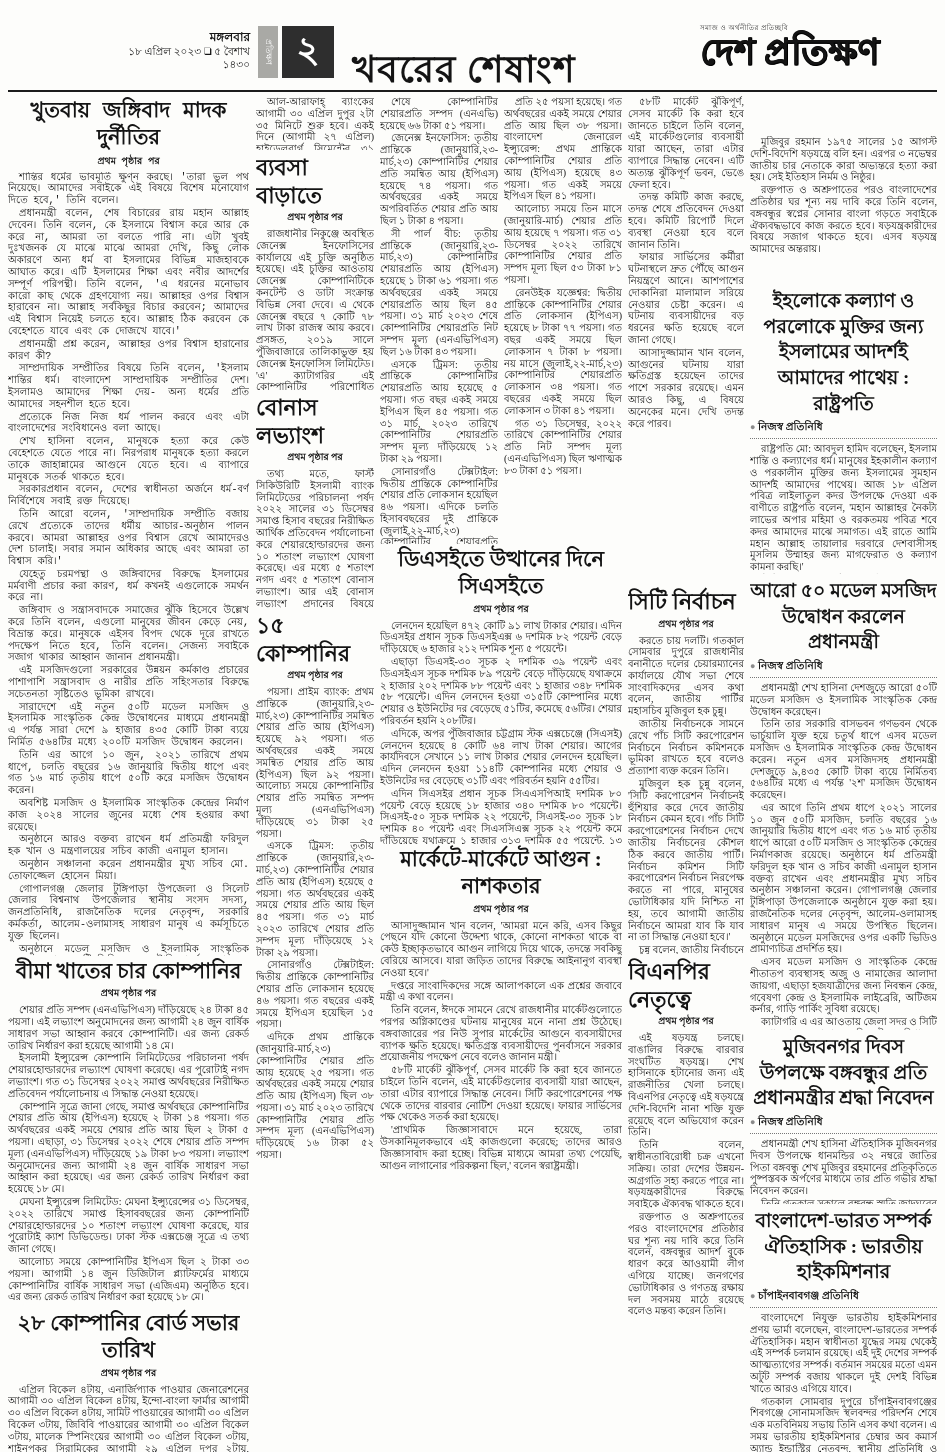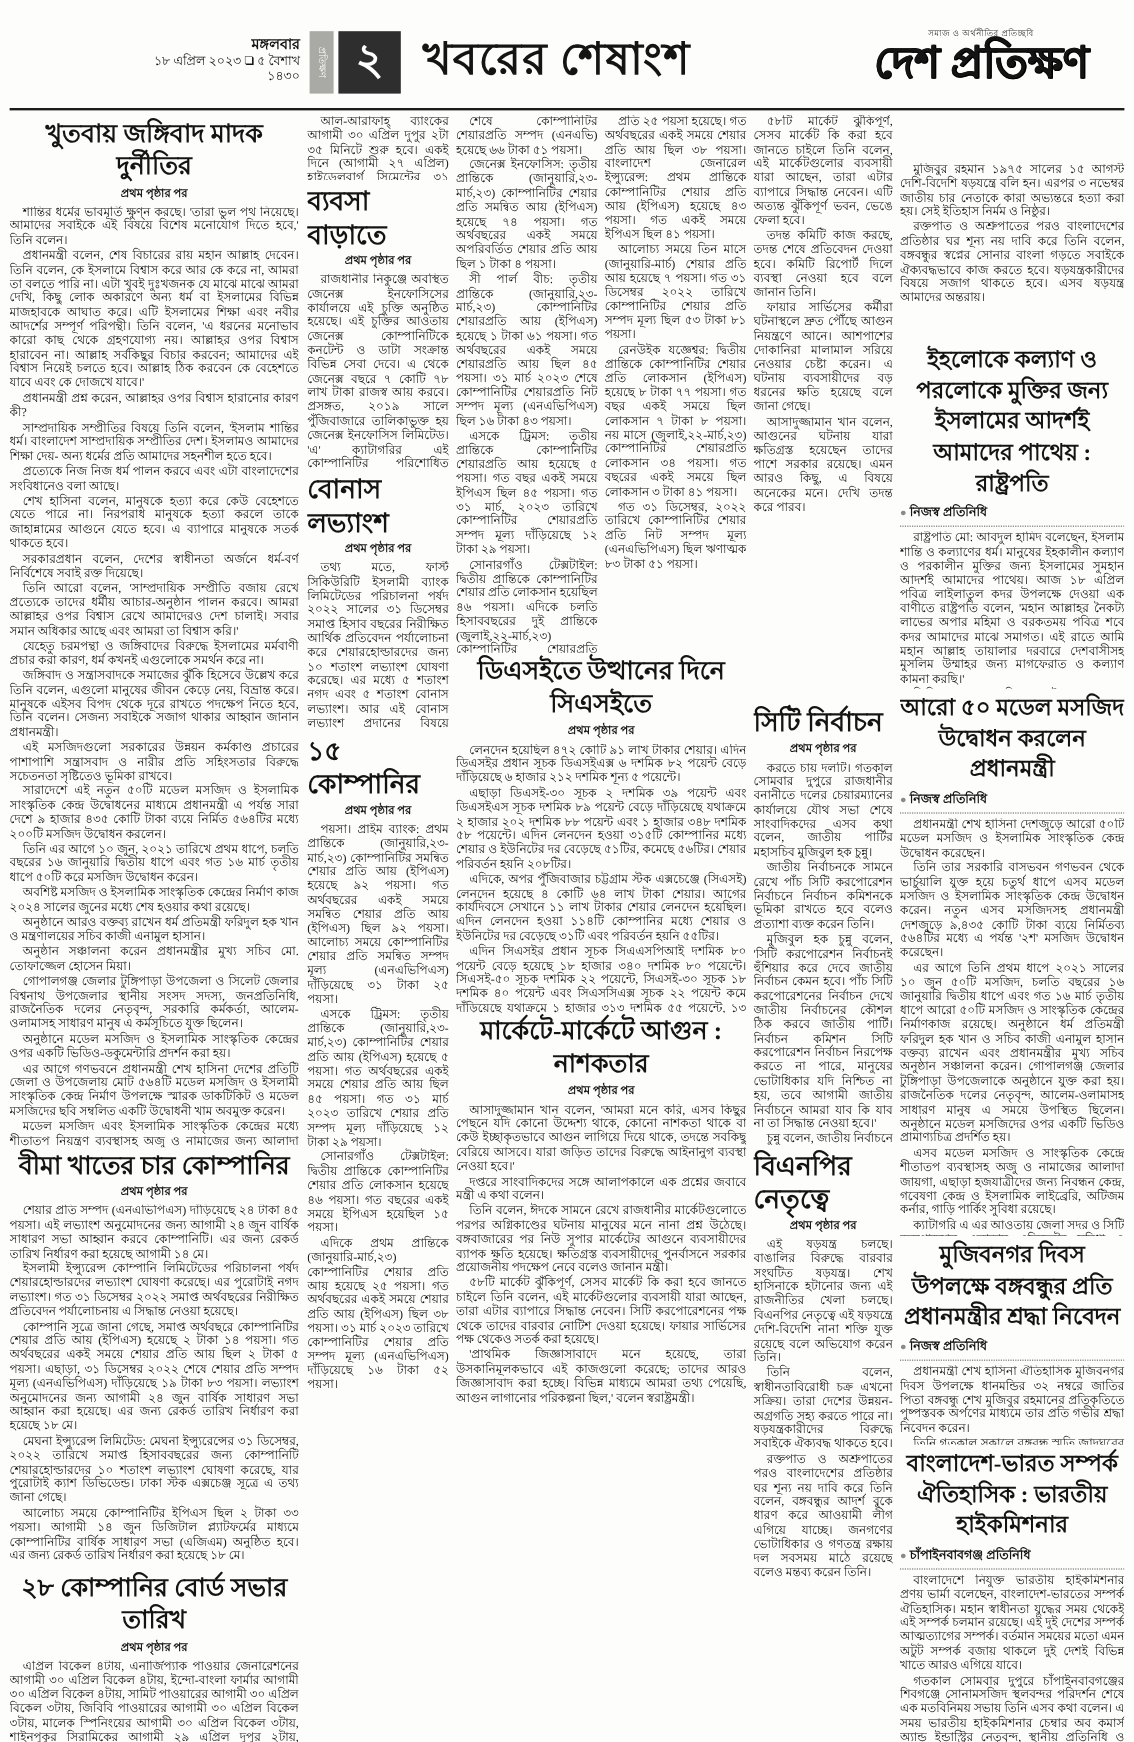--- a/index.html
+++ b/index.html
@@ -9,22 +9,22 @@
   .header{position:absolute;left:0;top:0;width:945px;height:92px;}
   .header-rule{position:absolute;left:8px;right:8px;top:90px;border-top:2px solid #1c1c1c;}
   .dateline{position:absolute;left:120px;top:30px;width:130px;text-align:right;line-height:1.25;}
   .dateline .day{font-weight:bold;font-size:12px;}
   .dateline .date{font-size:10.5px;}
   .sec-mark{position:absolute;left:258px;top:26px;width:20px;height:52px;background:#a9a9a5;
             color:#fff;font-size:8px;display:flex;align-items:center;justify-content:center;
             writing-mode:vertical-rl;overflow:hidden;}
   .pagenum{position:absolute;left:282px;top:26px;width:52px;height:52px;background:#2e2e2e;
            color:#fff;font-size:36px;font-weight:bold;display:flex;align-items:center;justify-content:center;}
-  .section-title{position:absolute;left:352px;top:20px;font-size:37px;font-weight:bold;letter-spacing:1px;}
-  .masthead{position:absolute;right:10px;top:22px;width:235px;text-align:center;}
+  .section-title{position:absolute;left:352px;top:40px;font-size:37px;font-weight:bold;letter-spacing:1px;}
+  .masthead{position:absolute;right:10px;top:22px;width:235px;text-align:left;}
   .masthead .tagline{font-size:7px;color:#333;letter-spacing:.5px;}
   .masthead .brand{font-size:36px;font-weight:bold;letter-spacing:0;line-height:1.05;
                    text-shadow:1px 0 0 #000,0 1px 0 #000,1px 1px 0 #000;}
   
   .region{position:absolute;overflow:hidden;}
   .sec{overflow:hidden;}
   .h-lg{font-size:21px;font-weight:bold;text-align:center;line-height:1.3;margin:2px 0 0;}
   .h-col{font-size:22px;font-weight:bold;line-height:1.25;margin:4px 0 0;}
   .h-r{font-size:19px;font-weight:bold;text-align:center;line-height:1.35;margin:4px 0 2px;}
   .continued{font-size:9.5px;font-weight:bold;text-align:center;margin:1px 0 3px;}
@@ -50,21 +50,21 @@
     <div class="pagenum">২</div>
     <div class="section-title">খবরের শেষাংশ</div>
     <div class="masthead">
       <div class="tagline">সমাজ ও অর্থনীতির প্রতিচ্ছবি</div>
       <div class="brand">দেশ প্রতিক্ষণ</div>
     </div>
     <div class="header-rule"></div>
   </div>
 
   <div class="region" style="left:8px;top:96px;width:241px;height:1356px;">
-    <div class="sec" style="height:860px;">
+    <div class="sec" style="height:860px;font-family:Liberation Mono, monospace;">
       <h2 class="h-lg">খুতবায় জঙ্গিবাদ মাদক দুর্নীতির</h2>
       <div class="continued">প্রথম পৃষ্ঠার পর</div>
       <div class="flow">
           <p class="para">শান্তির ধর্মের ভাবমূর্তি ক্ষুণ্ন করছে। 'তারা ভুল পথ নিয়েছে। আমাদের সবাইকে এই বিষয়ে বিশেষ মনোযোগ দিতে হবে,' তিনি বলেন।</p>
           <p class="para">প্রধানমন্ত্রী বলেন, শেষ বিচারের রায় মহান আল্লাহ দেবেন। তিনি বলেন, কে ইসলামে বিশ্বাস করে আর কে করে না, আমরা তা বলতে পারি না। এটা খুবই দুঃখজনক যে মাঝে মাঝে আমরা দেখি, কিছু লোক অকারণে অন্য ধর্ম বা ইসলামের বিভিন্ন মাজহাবকে আঘাত করে। এটি ইসলামের শিক্ষা এবং নবীর আদর্শের সম্পূর্ণ পরিপন্থী। তিনি বলেন, 'এ ধরনের মনোভাব কারো কাছ থেকে গ্রহণযোগ্য নয়। আল্লাহর ওপর বিশ্বাস হারাবেন না। আল্লাহ সর্বকিছুর বিচার করবেন; আমাদের এই বিশ্বাস নিয়েই চলতে হবে। আল্লাহ ঠিক করবেন কে বেহেশতে যাবে এবং কে দোজখে যাবে।'</p>
           <p class="para">প্রধানমন্ত্রী প্রশ্ন করেন, আল্লাহর ওপর বিশ্বাস হারানোর কারণ কী?</p>
           <p class="para">সাম্প্রদায়িক সম্প্রীতির বিষয়ে তিনি বলেন, 'ইসলাম শান্তির ধর্ম। বাংলাদেশ সাম্প্রদায়িক সম্প্রীতির দেশ। ইসলামও আমাদের শিক্ষা দেয়- অন্য ধর্মের প্রতি আমাদের সহনশীল হতে হবে।</p>
           <p class="para">প্রত্যেকে নিজ নিজ ধর্ম পালন করবে এবং এটা বাংলাদেশের সংবিধানেও বলা আছে।</p>
           <p class="para">শেখ হাসিনা বলেন, মানুষকে হত্যা করে কেউ বেহেশতে যেতে পারে না। নিরপরাধ মানুষকে হত্যা করলে তাকে জাহান্নামের আগুনে যেতে হবে। এ ব্যাপারে মানুষকে সতর্ক থাকতে হবে।</p>
           <p class="para">সরকারপ্রধান বলেন, দেশের স্বাধীনতা অর্জনে ধর্ম-বর্ণ নির্বিশেষে সবাই রক্ত দিয়েছে।</p>

